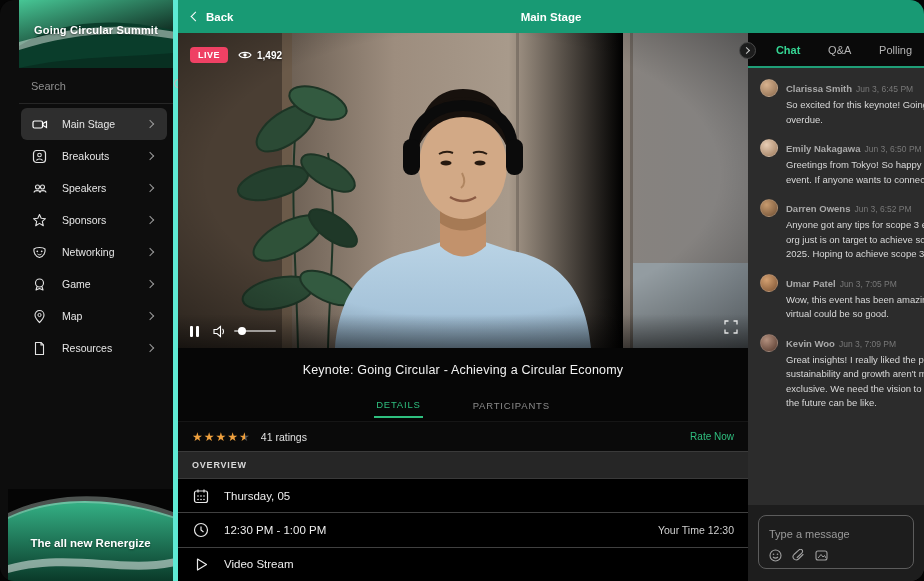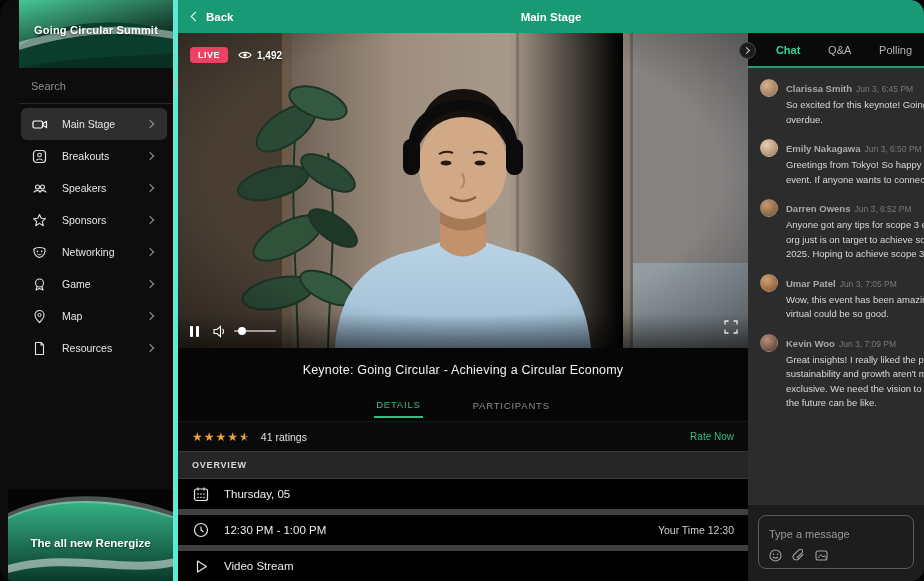--- a/index.html
+++ b/index.html
@@ -48,21 +48,21 @@
   .sess-title { color:#f2f2f2; font-size:12.5px; letter-spacing:.2px; }
   .sess-tabs { height:29px; background:#060606; display:flex; align-items:center; justify-content:center; gap:48px; }
   .sess-tab { font-size:9.5px; letter-spacing:.8px; color:#8b8b8b; padding:4px 2px 6px; cursor:pointer; }
   .sess-tab.active { color:#2fbf7f; border-bottom:2px solid #2fbf7f; }
   .rating-row { height:30px; background:#0a0a0a; display:flex; align-items:center; padding:0 14px; border-top:1px solid #161616; }
   .stars { font-size:12px; letter-spacing:1px; color:#f0a13e; margin-right:10px; }
   .half-star { background:linear-gradient(90deg,#f0a13e 50%, #5b5b5b 50%); -webkit-background-clip:text; background-clip:text; color:transparent; }
   .rating-count { color:#e0e0e0; font-size:10.5px; }
   .rate-now { margin-left:auto; color:#2fbf7f; font-size:10px; cursor:pointer; }
   .overview-bar { height:28px; background:#262626; border-top:1px solid #3a3a3a; border-bottom:1px solid #3a3a3a; display:flex; align-items:center; padding:0 14px; color:#d8d8d8; font-size:9px; letter-spacing:.8px; font-weight:bold; }
-  .info-row { flex:1; display:flex; align-items:center; padding:0 14px; background:#000; border-bottom:6px solid #404040; }
+  .info-row { flex:1; display:flex; align-items:center; padding:0 14px; background:#000; border-bottom:1px solid #404040; }
   .info-row:last-child { border-bottom:none; }
   .info-ic { width:18px; display:flex; justify-content:center; margin-right:14px; }
   .info-label { color:#ededed; font-size:11.5px; }
   .info-right { margin-left:auto; color:#cfcfcf; font-size:10.5px; }
 
   
   .chat { position:absolute; left:748px; right:0; top:33px; bottom:0; background:#2c2c2c; display:flex; flex-direction:column; }
   .chat-tabs { position:relative; height:35px; background:#0a0a0a; border-bottom:2px solid #1f9e77; display:flex; align-items:center; justify-content:space-around; padding:0 6px; }
   .chat-tab { font-size:11px; color:#b5b5b5; cursor:pointer;margin-left:16px; }
   .chat-tab.active { color:#35d694; font-weight:bold; }

